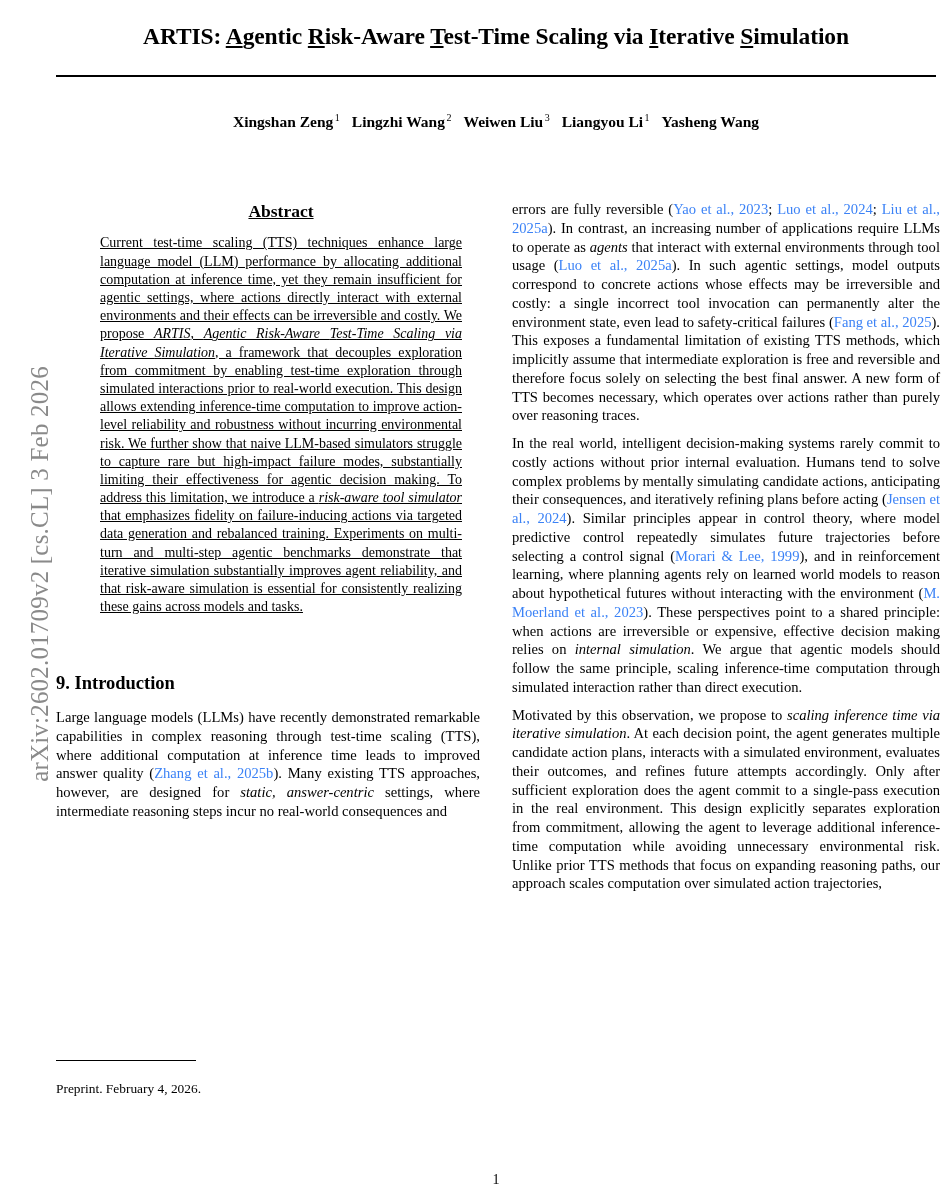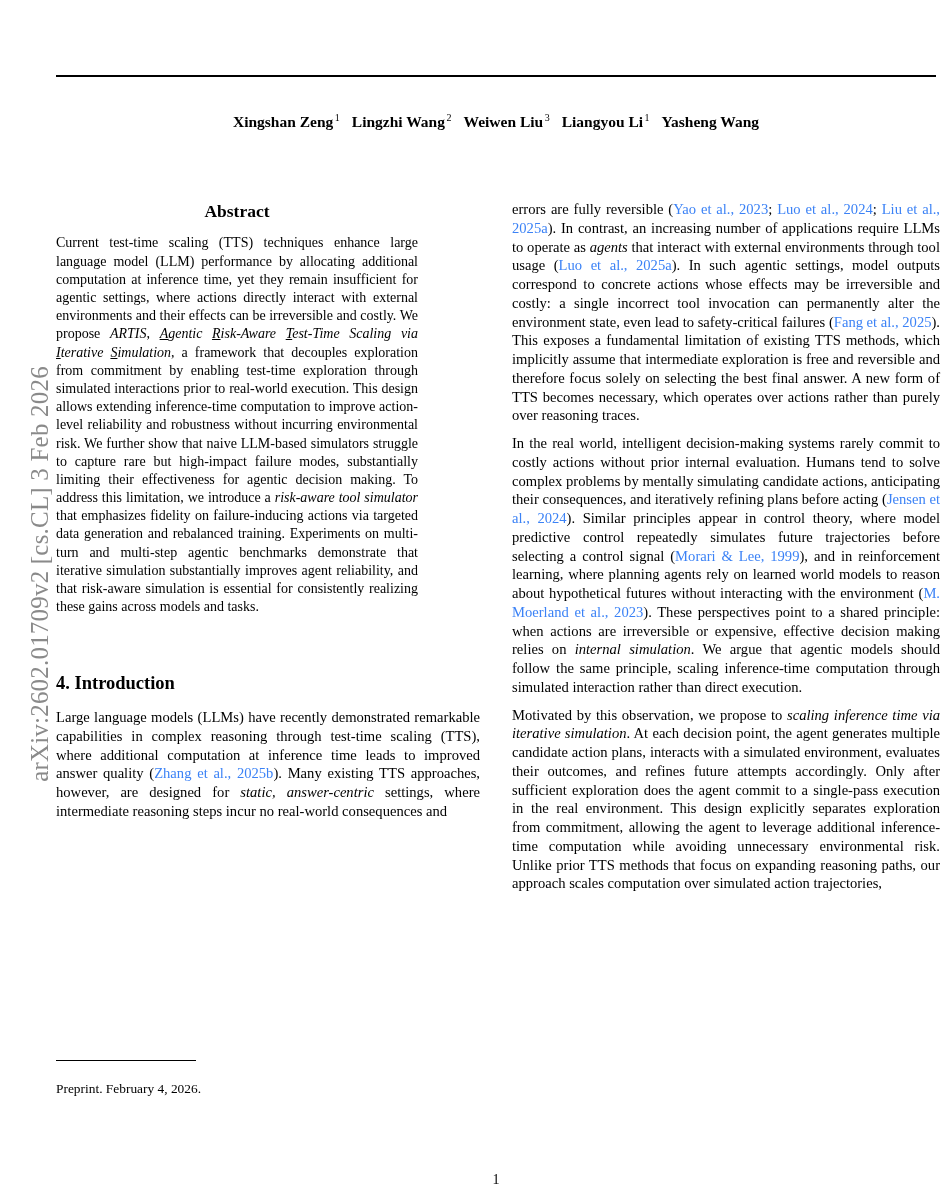--- a/index.html
+++ b/index.html
@@ -103,20 +103,22 @@
     line-height: 1.285;
     text-align: justify;
     text-justify: inter-word;
     hyphens: none;
   }
   #col-left  { left: 0px;   width: 424px; }
   #col-right { left: 456px; width: 428px; }
 
   #abstract-wrap {
     width: 362px;
+    margin-left: 44px;
+    text-decoration: underline;
   }
   #abstract-heading {
     text-align: center;
     font-size: 17.5px;
     font-weight: bold;
     margin: 0 0 12px 0;
   }
   #abstract-body {
     text-align: justify;
     font-size: 14px;
@@ -183,34 +185,37 @@
 </style>
 </head>
 <body>
 
 <div id="arxiv-stamp">
   <div class="stamp-text">arXiv:2602.01709v2  [cs.CL]  3 Feb 2026</div>
 </div>
 
 <div id="page">
 
+  <div id="title-block">
+    <div id="paper-title">ARTIS: <span class="u">A</span>gentic <span class="u">R</span>isk-Aware <span class="u">T</span>est-Time Scaling via <span class="u">I</span>terative <span class="u">S</span>imulation</div>
+  </div>
   <div id="title-rule"></div>
 
   <div id="authors-block">
     <div class="author-line" id="author-line-1">Xingshan Zeng<sup>1</sup><span class="author-sep"></span>Lingzhi Wang<sup>2</sup><span class="author-sep"></span>Weiwen Liu<sup>3</sup><span class="author-sep"></span>Liangyou Li<sup>1</sup><span class="author-sep"></span>Yasheng Wang</div>
   </div>
 
   <div class="col" id="col-left">
 
     <div id="abstract-wrap">
       <div id="abstract-heading">Abstract</div>
       <p id="abstract-body">Current test-time scaling (TTS) techniques enhance large language model (LLM) performance by allocating additional computation at inference time, yet they remain insufficient for agentic settings, where actions directly interact with external environments and their effects can be irreversible and costly. We propose <span class="it">ARTIS</span>, <span class="it-u">A</span><span class="it">gentic </span><span class="it-u">R</span><span class="it">isk-Aware </span><span class="it-u">T</span><span class="it">est-Time Scaling via </span><span class="it-u">I</span><span class="it">terative </span><span class="it-u">S</span><span class="it">imulation</span>, a framework that decouples exploration from commitment by enabling test-time exploration through simulated interactions prior to real-world execution. This design allows extending inference-time computation to improve action-level reliability and robustness without incurring environmental risk. We further show that naive LLM-based simulators struggle to capture rare but high-impact failure modes, substantially limiting their effectiveness for agentic decision making. To address this limitation, we introduce a <span class="it">risk-aware tool simulator</span> that emphasizes fidelity on failure-inducing actions via targeted data generation and rebalanced training. Experiments on multi-turn and multi-step agentic benchmarks demonstrate that iterative simulation substantially improves agent reliability, and that risk-aware simulation is essential for consistently realizing these gains across models and tasks.</p>
     </div>
 
-    <div id="section-intro">4. Introduction</div>
+    <div id="section-intro">9. Introduction</div>
 
     <p class="body-para tight" id="intro-para-1">Large language models (LLMs) have recently demonstrated remarkable capabilities in complex reasoning through test-time scaling (TTS), where additional computation at inference time leads to improved answer quality (<span class="cite">Zhang et al., 2025b</span>). Many existing TTS approaches, however, are designed for <span class="it">static, answer-centric</span> settings, where intermediate reasoning steps incur no real-world consequences and</p>
   </div>
 
   <div class="col" id="col-right">
     <p class="body-para" id="right-para-1">errors are fully reversible (<span class="cite">Yao et al., 2023</span>; <span class="cite">Luo et al., 2024</span>; <span class="cite">Liu et al., 2025a</span>). In contrast, an increasing number of applications require LLMs to operate as <span class="it">agents</span> that interact with external environments through tool usage (<span class="cite">Luo et al., 2025a</span>). In such agentic settings, model outputs correspond to concrete actions whose effects may be irreversible and costly: a single incorrect tool invocation can permanently alter the environment state, even lead to safety-critical failures (<span class="cite">Fang et al., 2025</span>). This exposes a fundamental limitation of existing TTS methods, which implicitly assume that intermediate exploration is free and reversible and therefore focus solely on selecting the best final answer. A new form of TTS becomes necessary, which operates over actions rather than purely over reasoning traces.</p>
     <p class="body-para" id="right-para-2">In the real world, intelligent decision-making systems rarely commit to costly actions without prior internal evaluation. Humans tend to solve complex problems by mentally simulating candidate actions, anticipating their consequences, and iteratively refining plans before acting (<span class="cite">Jensen et al., 2024</span>). Similar principles appear in control theory, where model predictive control repeatedly simulates future trajectories before selecting a control signal (<span class="cite">Morari &amp; Lee, 1999</span>), and in reinforcement learning, where planning agents rely on learned world models to reason about hypothetical futures without interacting with the environment (<span class="cite">M. Moerland et al., 2023</span>). These perspectives point to a shared principle: when actions are irreversible or expensive, effective decision making relies on <span class="it">internal simulation</span>. We argue that agentic models should follow the same principle, scaling inference-time computation through simulated interaction rather than direct execution.</p>
     <p class="body-para" id="right-para-3">Motivated by this observation, we propose to <span class="it">scaling inference time via iterative simulation</span>. At each decision point, the agent generates multiple candidate action plans, interacts with a simulated environment, evaluates their outcomes, and refines future attempts accordingly. Only after sufficient exploration does the agent commit to a single-pass execution in the real environment. This design explicitly separates exploration from commitment, allowing the agent to leverage additional inference-time computation while avoiding unnecessary environmental risk. Unlike prior TTS methods that focus on expanding reasoning paths, our approach scales computation over simulated action trajectories,</p>
   </div>
 

